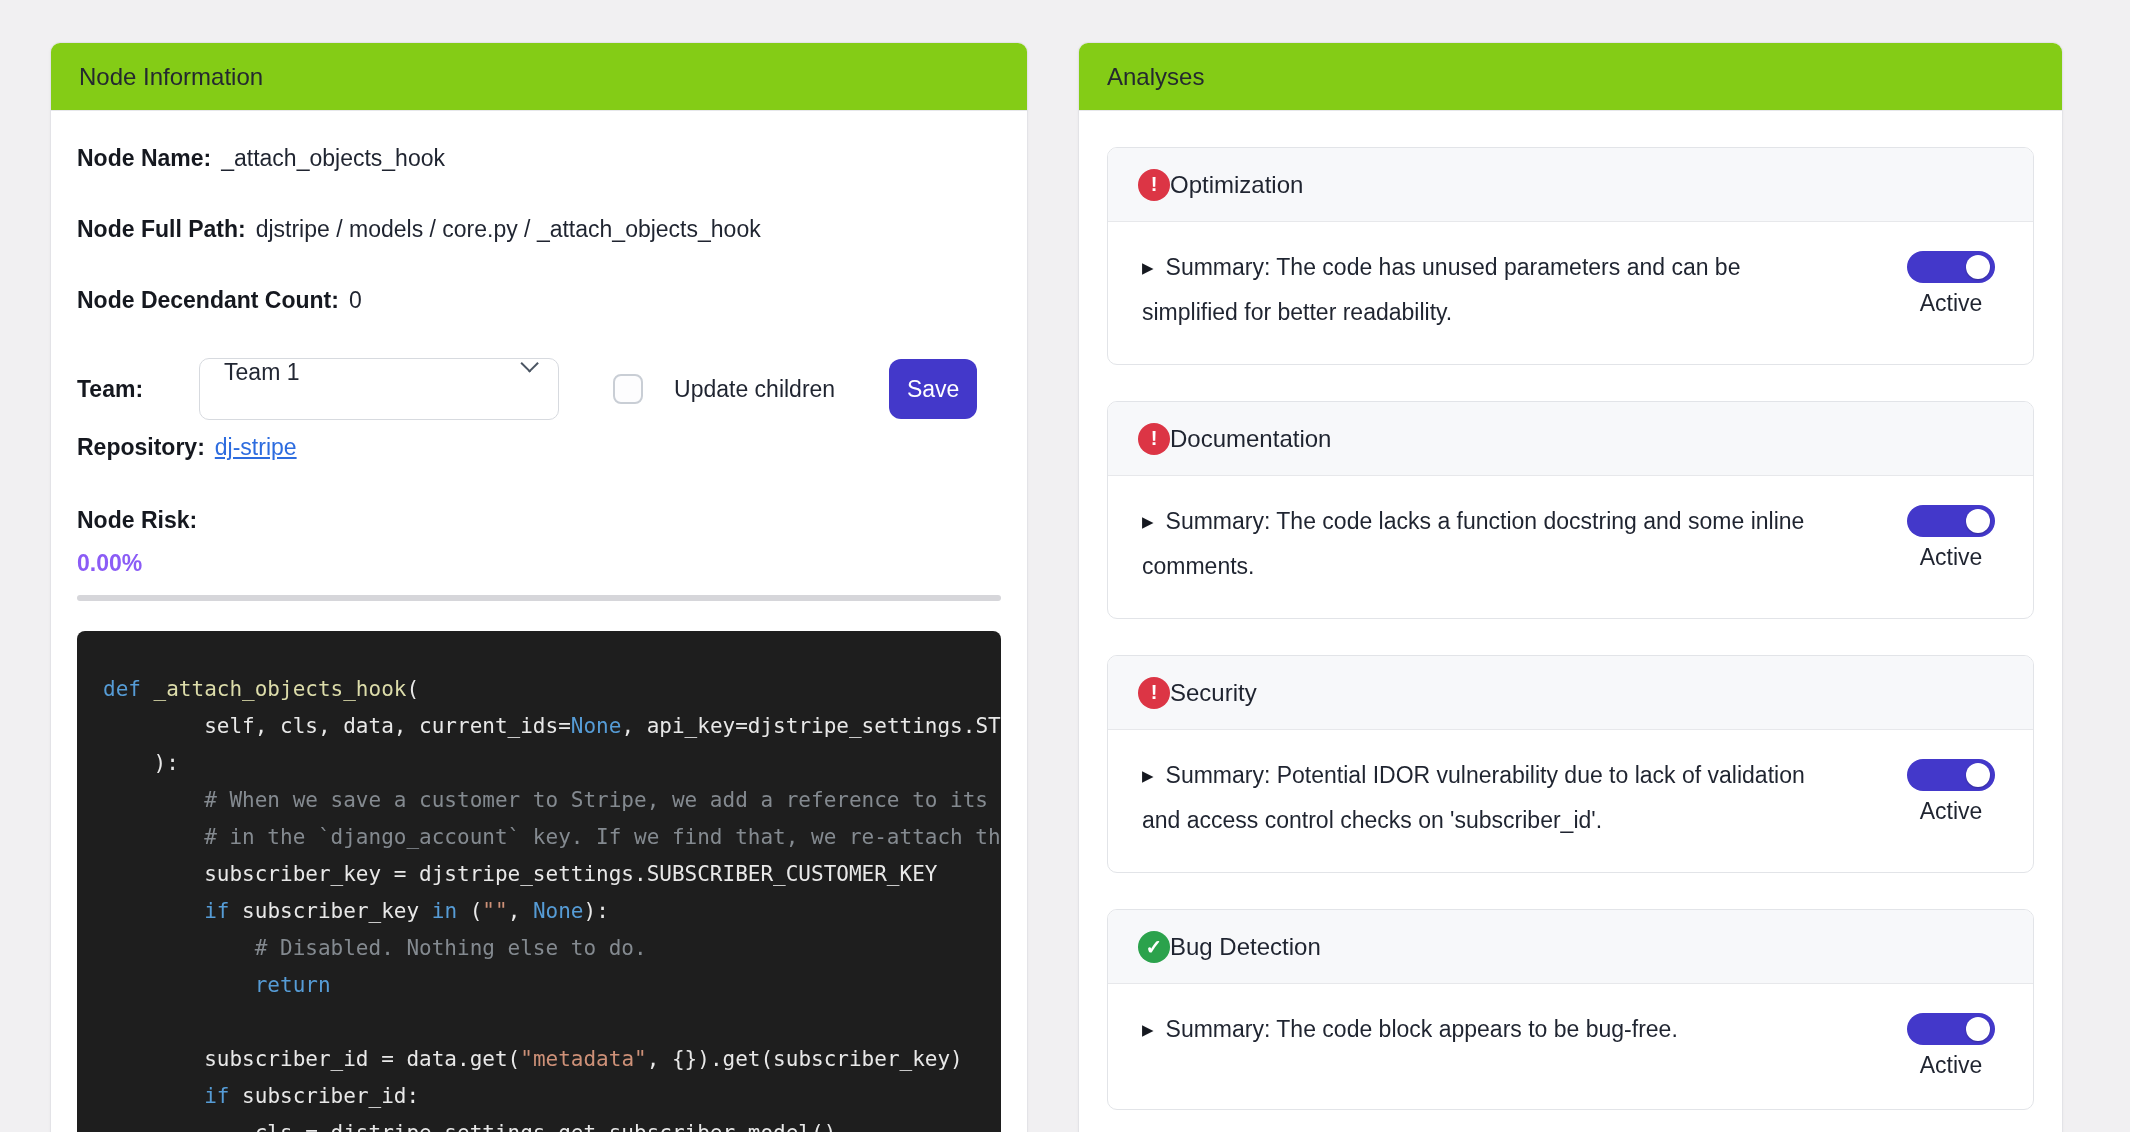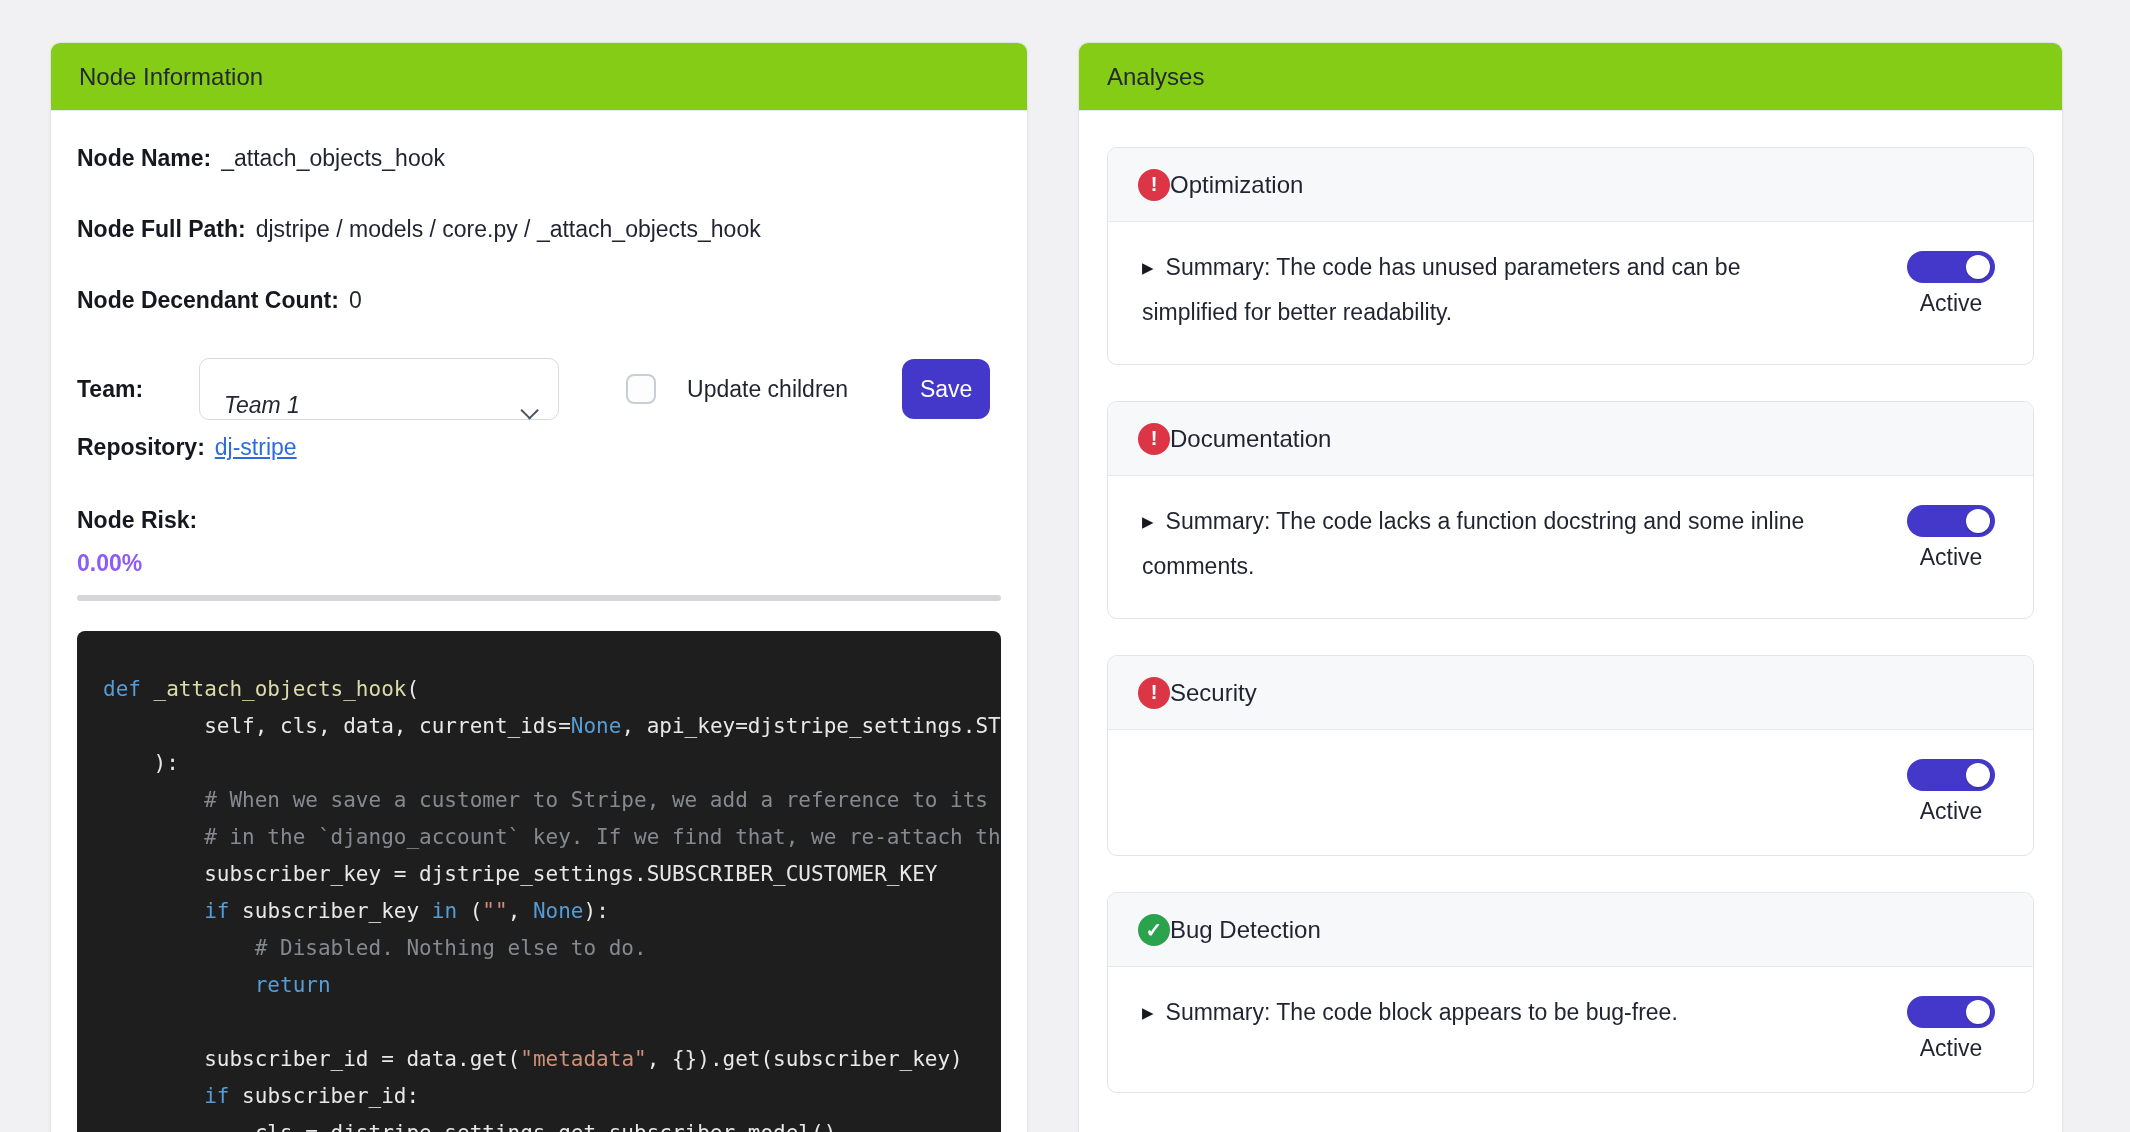--- a/index.html
+++ b/index.html
@@ -40,26 +40,25 @@
   .info-row strong, .repo-row strong, .risk-label strong { font-weight: 700; margin-right: 10px; color: #15181f; }
 
   .team-row { display: flex; align-items: center; margin-bottom: 14px; gap: 16px; }
   .team-label { font-size: 23px; font-weight: 700; margin-right: 40px; color: #15181f; }
 
   .select {
     width: 360px; height: 62px;
     border: 1px solid #d7dadf;
     border-radius: 10px;
     background: #ffffff;
-    display: flex; align-items: flex-end; justify-content: space-between;
+    display: flex; align-items: flex-start; justify-content: space-between;
     padding: 0 24px;
     font-size: 23px;
     cursor: pointer;
-    margin-right: 51px;
-    font-style: italic;
+    margin-right: 38px;
   }
   .chevron {
     width: 13px; height: 13px;
     border-right: 2.5px solid #4b5563;
     border-bottom: 2.5px solid #4b5563;
     transform: rotate(45deg) translateY(-3px);
   }
 
   .checkbox {
     width: 30px; height: 30px;
@@ -265,20 +264,21 @@
       </div>
     </div>
   </article>
 
   <article class="card">
     <header class="card-header">
       <span class="status-icon error">!</span>
       <h3 class="card-title">Security</h3>
     </header>
     <div class="card-body">
+      <p class="summary"><span class="disclosure">▶</span><span class="summary-text">Summary: Potential IDOR vulnerability due to lack of validation and access control checks on 'subscriber_id'.</span></p>
       <div class="toggle-wrap">
         <span class="toggle">
               <span class="knob"></span>
             </span>
         <span class="toggle-label">Active</span>
       </div>
     </div>
   </article>
 
   <article class="card">

